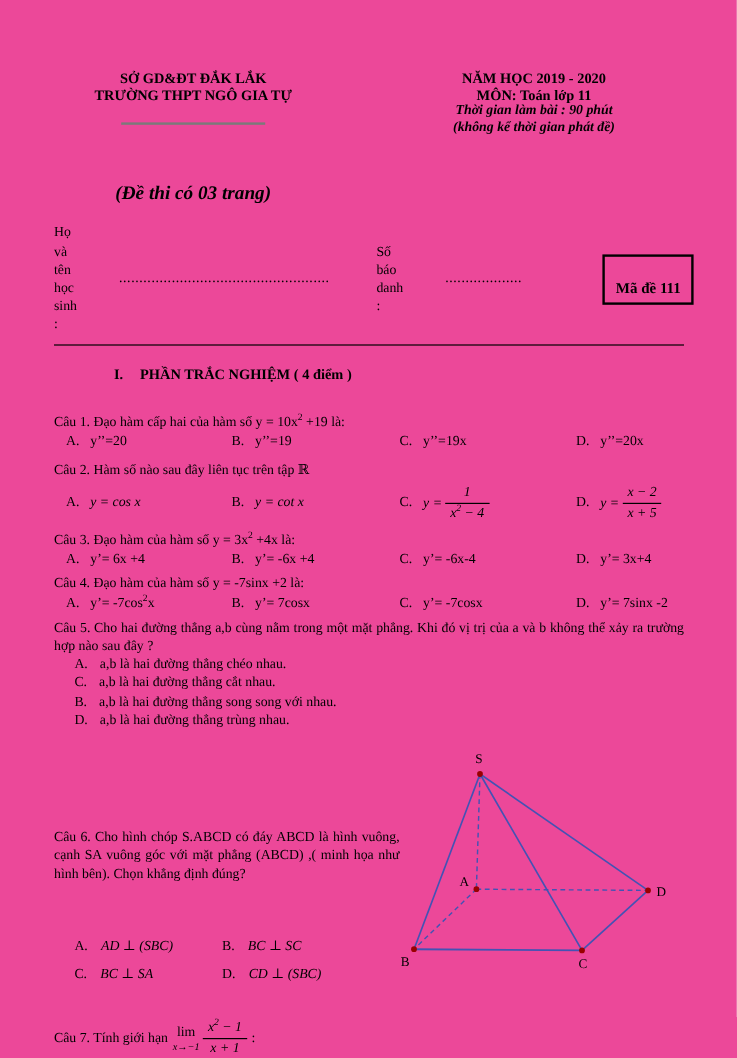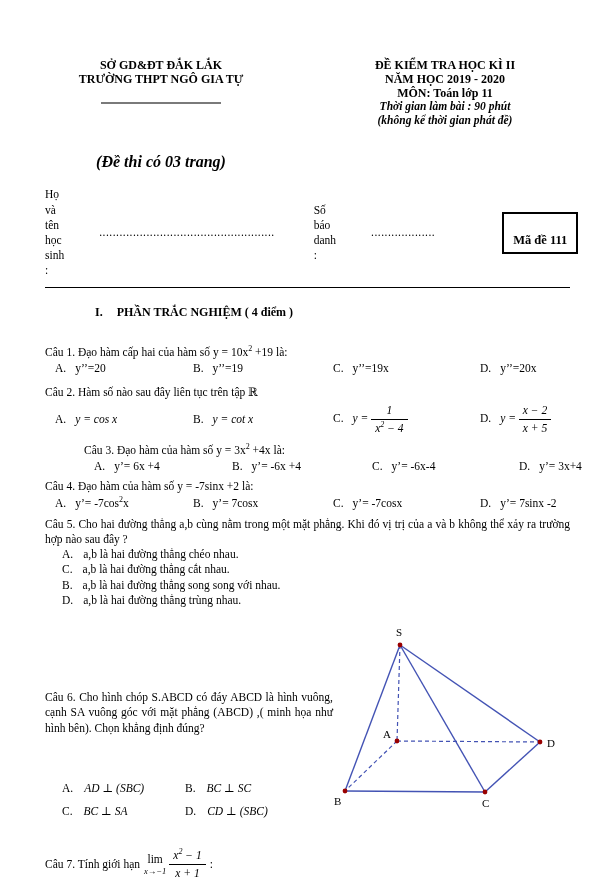--- a/index.html
+++ b/index.html
@@ -1,19 +1,19 @@
 <!DOCTYPE html>
 <html><head>
 <meta charset="utf-8">
 <style>
   * { margin:0; padding:0; box-sizing:border-box; }
   body { background:#e8e8e8; }
   .page {
     position:relative; width:614px; height:882px; margin:0 auto;
-    background:#ffffff; color:#000;
+    background:#ec4899; color:#000;
     font-family:"Liberation Serif","DejaVu Serif",serif;
     font-size:11.5px; line-height:1.32; overflow:hidden;
   }
   .content { padding:58px 44px 0 45px; }
 
   
   .hdr { display:flex; justify-content:space-between; }
   .hdr-left { width:232px; text-align:center; }
   .hdr-right { width:250px; text-align:center; }
   .hl-b { font-weight:bold; font-size:12px; line-height:1.18; }
@@ -72,21 +72,20 @@
   <div class="content">
 
     <div class="hdr">
       <div class="hdr-left">
         <div class="hl-b">SỞ GD&amp;ĐT ĐẮK LẮK</div>
         <div class="hl-b">TRƯỜNG THPT NGÔ GIA TỰ</div>
         <div class="short-rule"></div>
         <div class="note-bi">(Đề thi có 03 trang)</div>
       </div>
       <div class="hdr-right">
-        <div class="hr-line">ĐỀ KIỂM TRA HỌC KÌ II</div>
         <div class="hr-line">NĂM HỌC 2019 - 2020</div>
         <div class="hr-line">MÔN:  Toán lớp 11</div>
         <div class="hr-it">Thời gian làm bài : 90 phút</div>
         <div class="hr-it">(không kể thời gian phát đề)</div>
       </div>
     </div>
 
     <div class="student-row">
       <span>Họ và tên học sinh :</span>
         <span class="dots">....................................................</span>
@@ -114,21 +113,21 @@
     <div class="q">
       <div>Câu 2. Hàm số nào sau đây liên tục trên tập ℝ</div>
       <div class="opt-row4">
         <span class="opt"><span class="k">A.</span><span class="mathit">y = cos x</span></span>
         <span class="opt"><span class="k">B.</span><span class="mathit">y = cot x</span></span>
         <span class="opt"><span class="k">C.</span><span class="mathit">y = </span><span class="frac"><span class="num">1</span><span class="den"><span>x</span><sup>2</sup><span> − 4</span></span></span></span>
         <span class="opt"><span class="k">D.</span><span class="mathit">y = </span><span class="frac"><span class="num">x − 2</span><span class="den">x + 5</span></span></span>
       </div>
     </div>
 
-    <div class="q" style="margin-top:5px;margin-left:39px;">
+    <div class="q" style="margin-top:5px;">
       <div><span>Câu 3. Đạo hàm của hàm số y = 3x</span><sup>2</sup><span> +4x là:</span></div>
       <div class="opt-row4">
         <span class="opt"><span class="k">A.</span><span>y’= 6x +4</span></span>
         <span class="opt"><span class="k">B.</span><span>y’= -6x +4</span></span>
         <span class="opt"><span class="k">C.</span><span>y’= -6x-4</span></span>
         <span class="opt"><span class="k">D.</span><span>y’= 3x+4</span></span>
       </div>
     </div>
 
     <div class="q" style="margin-top:5px;">

